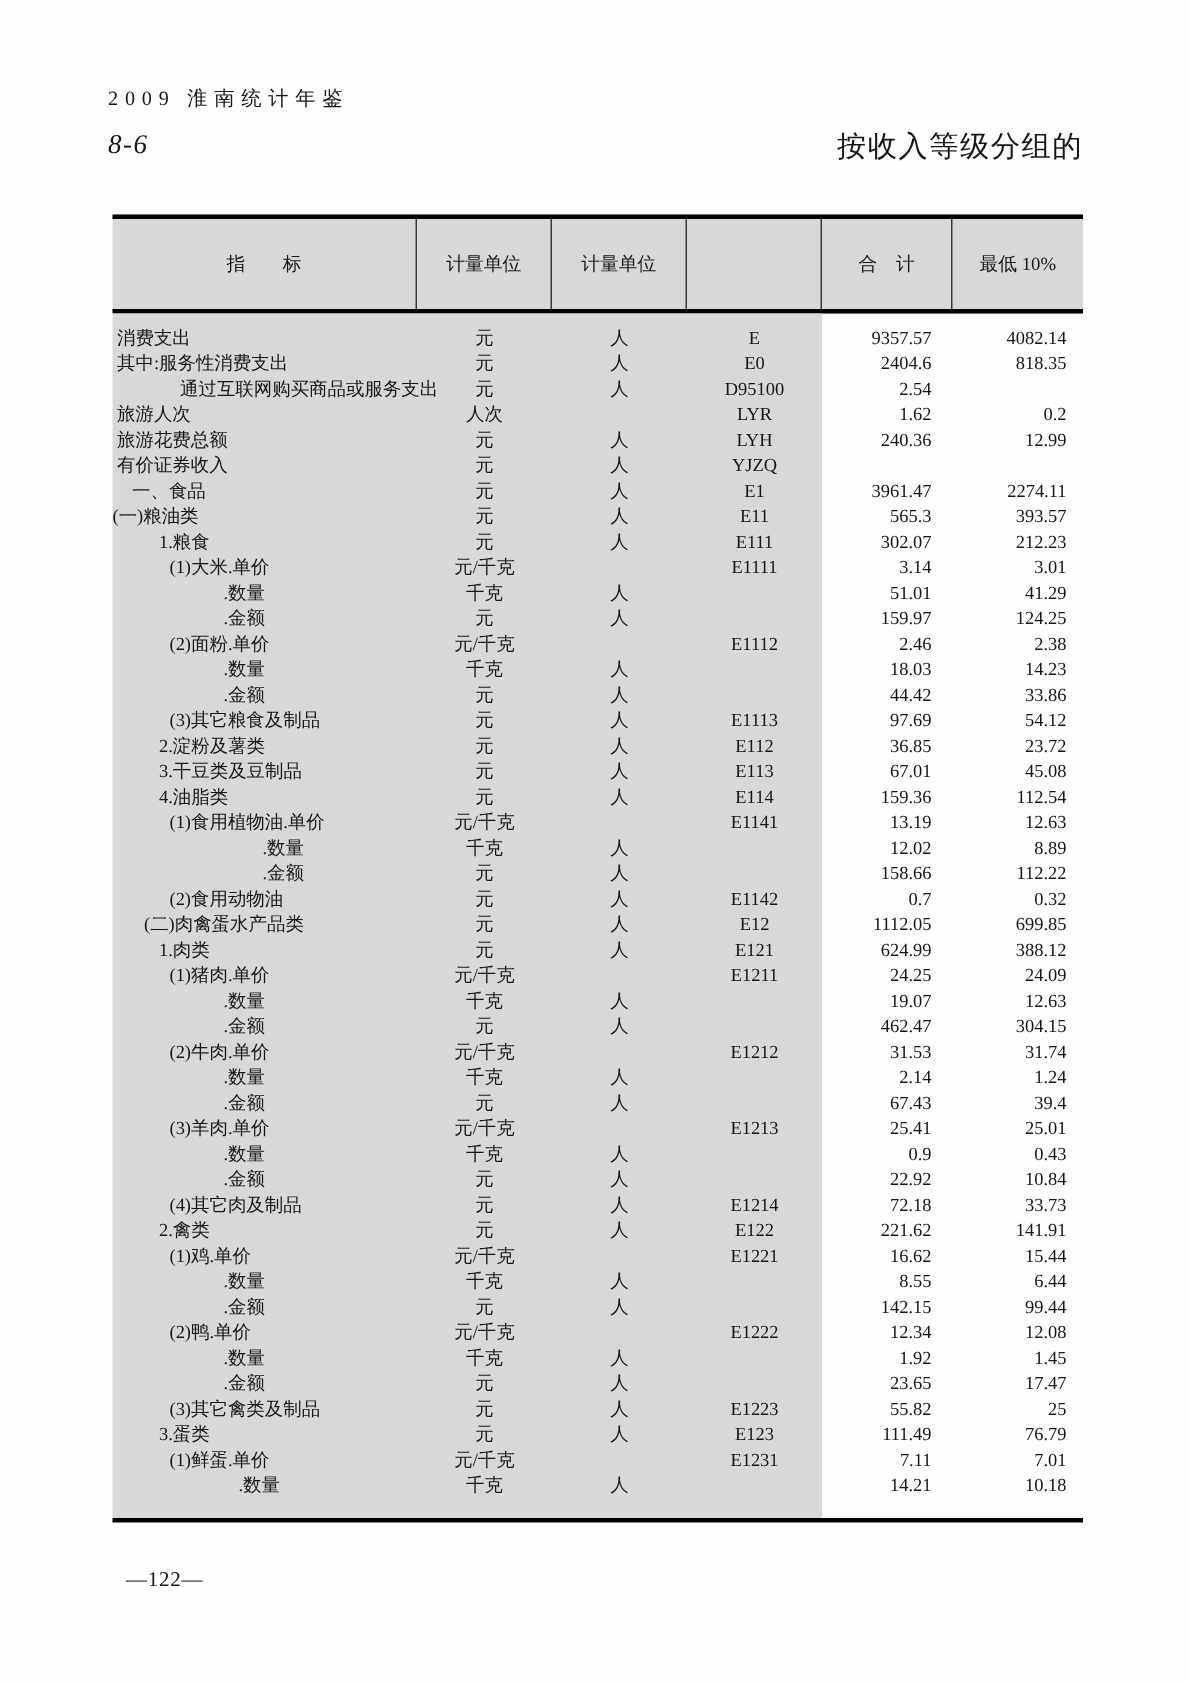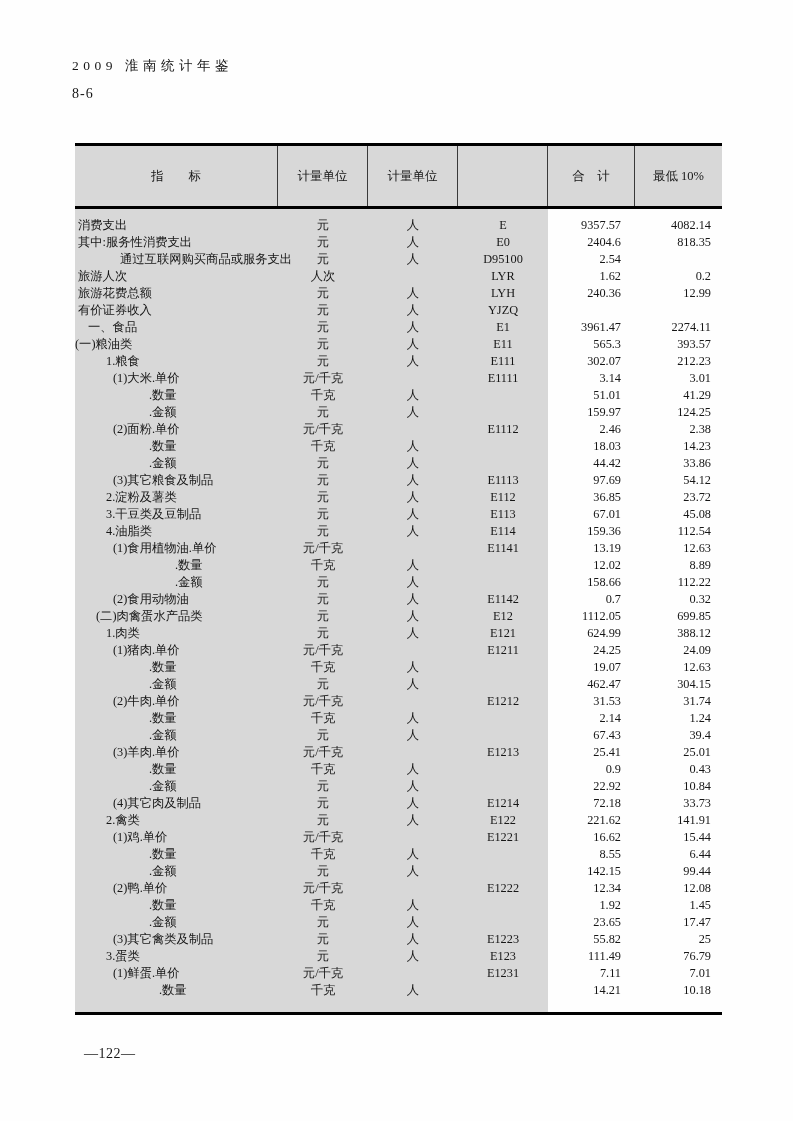--- a/index.html
+++ b/index.html
@@ -9,21 +9,21 @@
     color:#161616;position:relative;overflow:hidden;
   }
   .sheet{position:absolute;left:0;top:0;width:793px;height:1121px;background:#fefefe;}
 
   .yearbook-label{
     position:absolute;left:72px;top:57px;
     font-size:13.5px;letter-spacing:4.5px;white-space:nowrap;
   }
   .section-number{
     position:absolute;left:72px;top:86px;
-    font-size:14px;letter-spacing:1px;
+    font-size:18px;letter-spacing:1px;font-style:italic;
   }
   .section-title{
     position:absolute;right:71px;top:84px;
     font-size:19.5px;letter-spacing:1px;white-space:nowrap;
   }
 
   .stat-table{position:absolute;left:75px;top:143px;width:647px;}
 
   .thead{
     display:flex;height:66px;box-sizing:border-box;
@@ -63,20 +63,21 @@
     font-size:14px;letter-spacing:0.5px;
   }
 </style>
 </head>
 <body>
 
 <div class="sheet">
 
   <div class="yearbook-label">2009 淮南统计年鉴</div>
   <div class="section-number">8-6</div>
+  <div class="section-title">按收入等级分组的</div>
 
   <div class="stat-table">
     <div class="thead">
       <div class="th w-label">指　　标</div>
       <div class="th w-unit">计量单位</div>
       <div class="th w-unit">计量单位</div>
       <div class="th w-unit"></div>
       <div class="th w-num">合　计</div>
       <div class="th w-num">最低 10%</div>
     </div>

